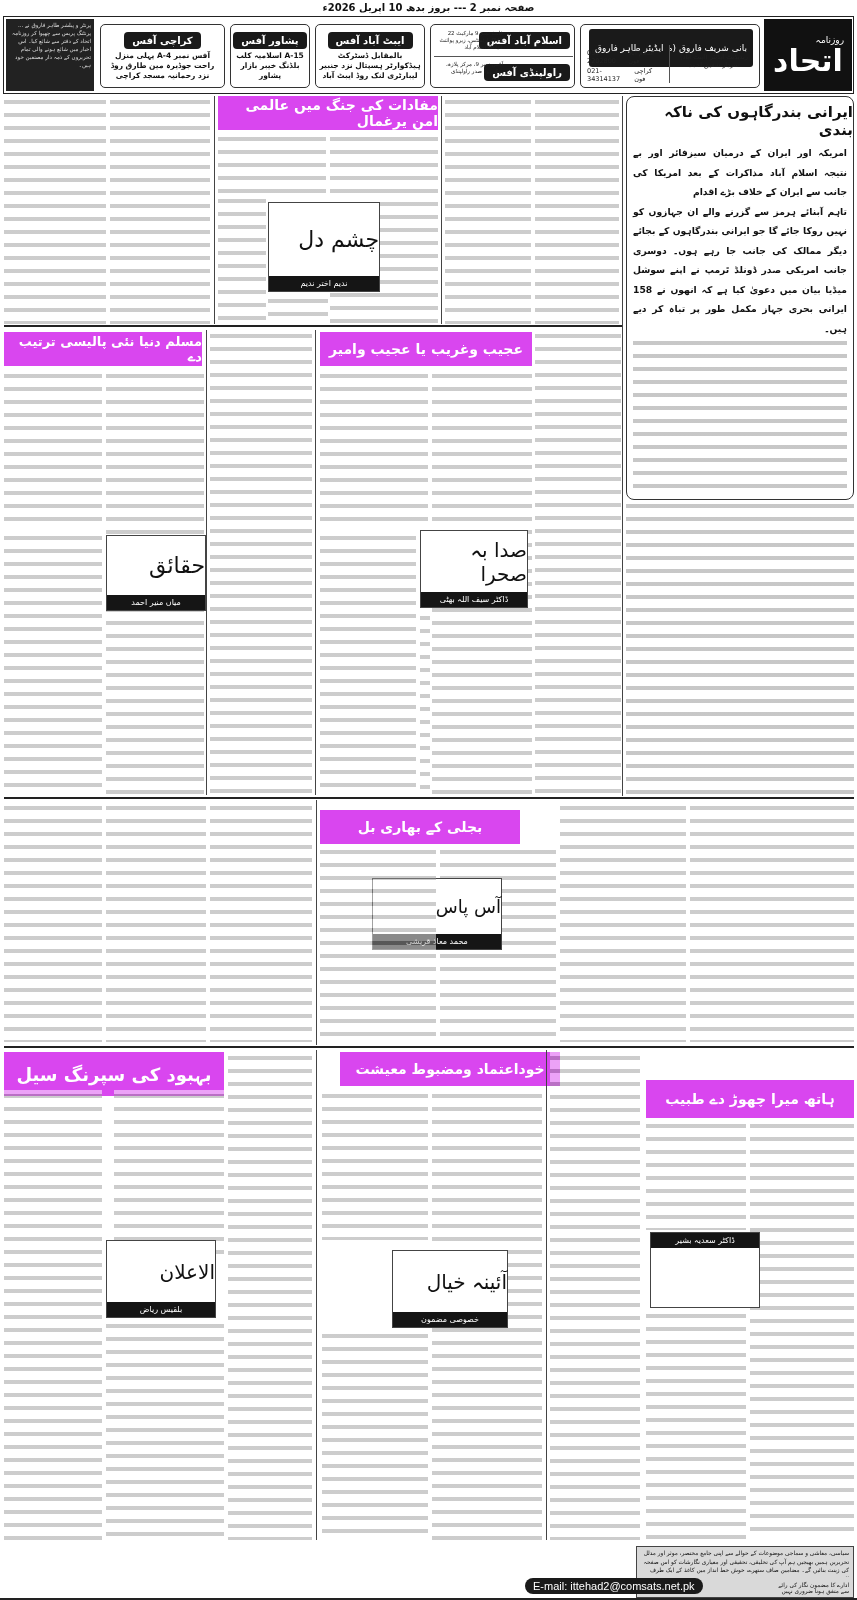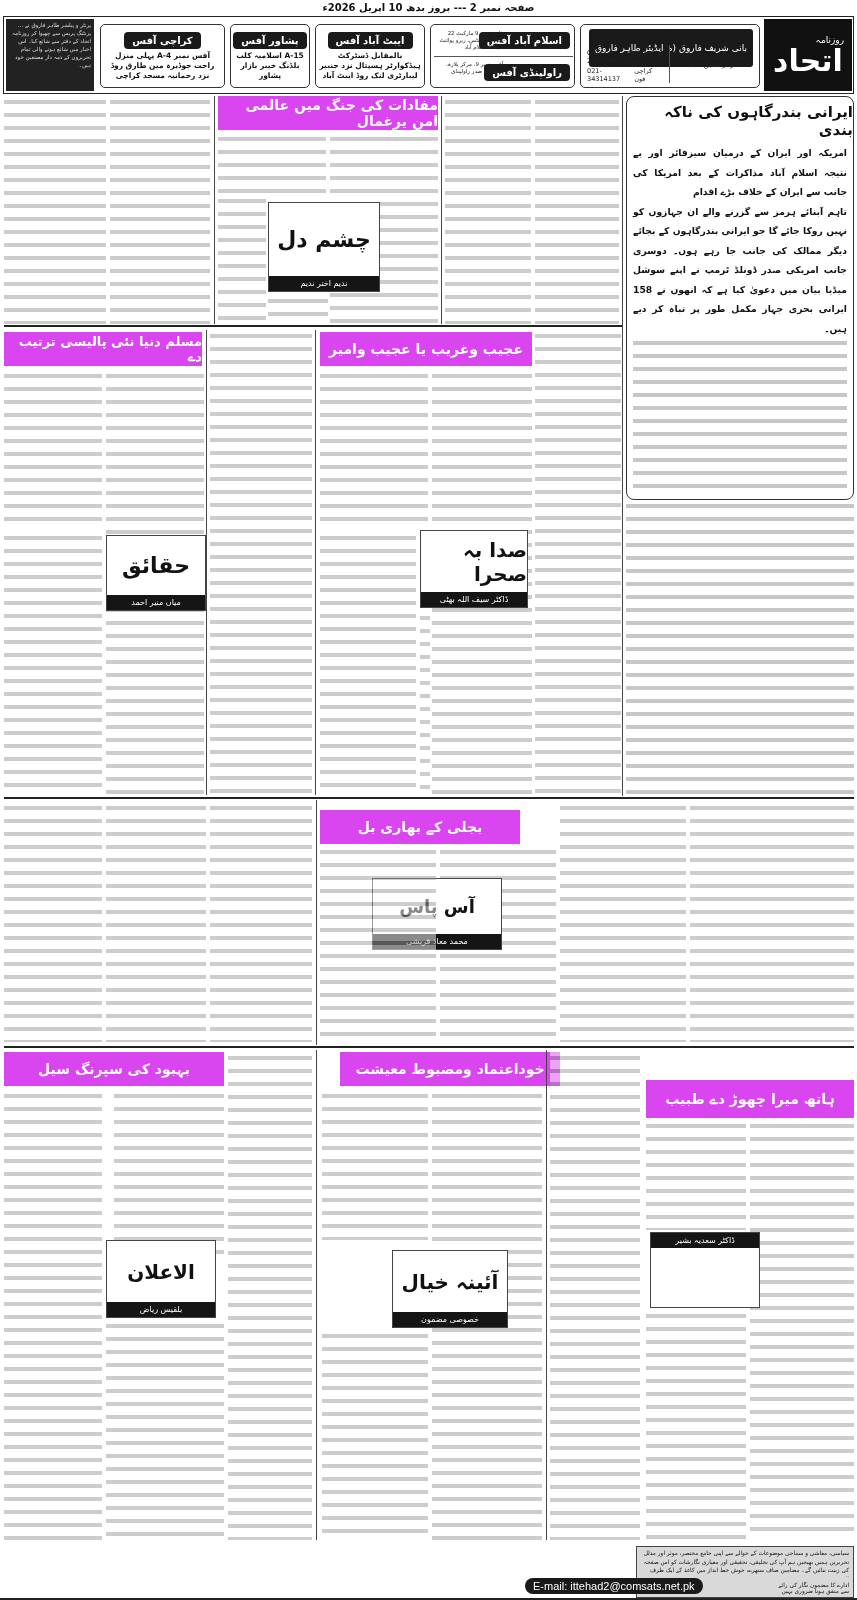--- a/index.html
+++ b/index.html
@@ -15,21 +15,21 @@
 .infobox{border:1.2px solid #333;border-radius:5px;background:#fff}
 .pill{background:#1a1a1a;color:#fff;font-size:9px;padding:14px 6px;border-radius:3px;display:inline-block}
 .pillbig{background:#1a1a1a;color:#fff;font-size:10px;padding:3px 8px;border-radius:4px;display:inline-block;font-weight:bold}
 .tiny{font-size:6.5px;line-height:1.3;color:#222}
 .small{font-size:8px;line-height:1.35}
 .notice{top:19px;left:6px;width:88px;height:72px;background:#222;color:#ddd;font-size:5.5px;line-height:1.45;padding:3px;direction:rtl;text-align:right}
 .bar{background:#d946ef;color:#fff;display:flex;align-items:center;justify-content:center;font-weight:bold;direction:rtl}
 .vr{background:#444;width:1px}
 .hr{background:#222;height:1.5px}
 .logoimg{background:#fff;border:1px solid #444;display:flex;flex-direction:column}
-.logoimg .art{flex:1;display:flex;align-items:center;justify-content:center;font-weight:bold;font-size:22px;direction:rtl;position:relative}
+.logoimg .art{flex:1;display:flex;align-items:center;justify-content:flex-start;font-weight:normal;font-size:22px;direction:rtl;position:relative}
 .logoimg .auth{background:#151515;color:#fff;font-size:8px;text-align:center;padding:3px 0;direction:rtl}
 .boxed{border:1.2px solid #333;border-radius:8px}
 .editorial-title{font-size:15px;font-weight:bold;text-align:right;direction:rtl;padding:6px 0 4px}
 .bold-text{font-size:9.2px;line-height:19.5px;font-weight:bold;direction:rtl;text-align:justify;padding:0 6px}
 .footerbox{background:#d9d9d9;border:1px solid #444}
 .email{background:#1a1a1a;color:#fff;border-radius:10px;font-size:11px;padding:2px 8px;font-family:"Liberation Sans",sans-serif;white-space:nowrap}
 .textfill{background:repeating-linear-gradient(to bottom,#fff 0,#fff 4px,#9a9a9a 4px,#9a9a9a 8px,#fff 8px,#fff 13px)}
 </style>
 </head>
 <body>
@@ -157,21 +157,21 @@
   <div class="auth">محمد معاذ قریشی</div>
 </div>
 <div class="abs textfill" style="top:846px;left:320px;width:116px;height:196px;opacity:.5"></div>
 <div class="abs vr" style="top:800px;left:316px;height:245px"></div>
 <div class="abs textfill" style="top:802px;left:210px;width:102px;height:240px;opacity:.5"></div>
 <div class="abs textfill" style="top:802px;left:106px;width:100px;height:240px;opacity:.5"></div>
 <div class="abs textfill" style="top:802px;left:4px;width:98px;height:240px;opacity:.5"></div>
 
 <div class="abs hr" style="top:1046px;left:4px;width:850px"></div>
 
-<div class="abs bar" style="top:1052px;left:4px;width:220px;height:34px;font-size:14px">بہبود کی سپرنگ سیل</div>
+<div class="abs bar" style="top:1052px;left:4px;width:220px;height:44px;font-size:18px">بہبود کی سپرنگ سیل</div>
 <div class="abs textfill" style="top:1052px;left:228px;width:84px;height:488px;opacity:.5"></div>
 <div class="abs textfill" style="top:1090px;left:114px;width:110px;height:170px;opacity:.5"></div>
 <div class="abs logoimg" style="top:1240px;left:106px;width:110px;height:78px">
   <div class="art" style="font-size:20px">
       <span>الاعلان</span>
     </div>
   <div class="auth">بلقیس ریاض</div>
 </div>
 <div class="abs textfill" style="top:1320px;left:106px;width:118px;height:220px;opacity:.5"></div>
 <div class="abs textfill" style="top:1090px;left:4px;width:98px;height:450px;opacity:.5"></div>

